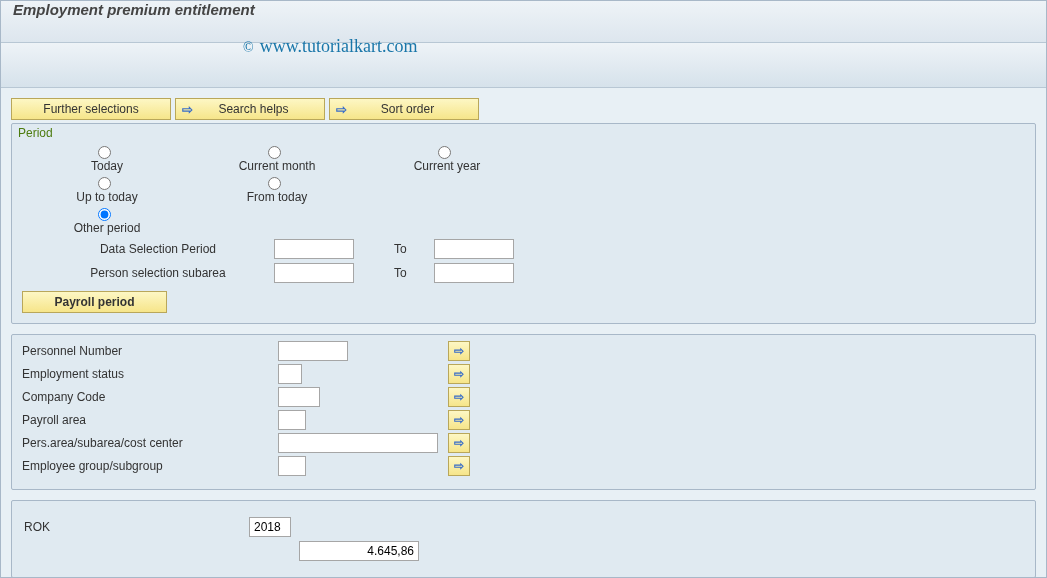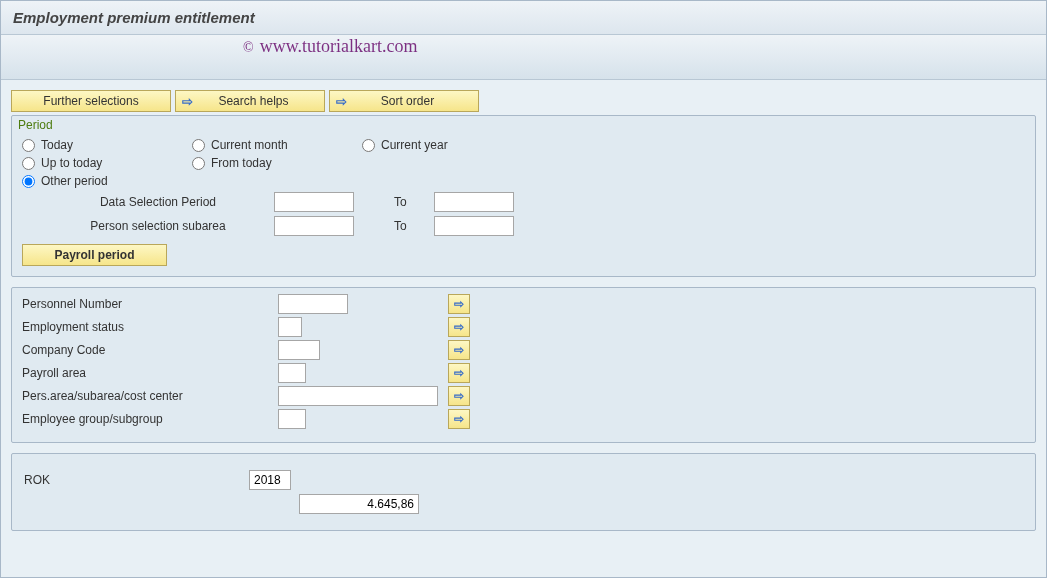--- a/index.html
+++ b/index.html
@@ -1,34 +1,34 @@
 <!DOCTYPE html>
 <html><head>
   <meta charset="utf-8">
   <style>
     * { box-sizing: border-box; margin: 0; padding: 0; }
     body { font-family: Arial, Helvetica, sans-serif; font-size: 12px; background: #fff; color: #333; }
     .window { width: 1047px; height: 578px; border: 1px solid #a8b8c8; background: #e8f0f5; position: relative; overflow: hidden; }
-    .title-bar { height: 34px; background: linear-gradient(#eef3f7,#dde6ee); border-bottom: 1px solid #b8c7d4; display: flex; align-items: center; padding: 0 12px; }
+    .title-bar { height: 42px; background: linear-gradient(#eef3f7,#dde6ee); border-bottom: 1px solid #b8c7d4; display: flex; padding: 0 12px; }
     .title-bar .title { font-style: italic; font-weight: bold; font-size: 15px; color: #444; }
     .spacer-bar { height: 45px; background: linear-gradient(#eef3f7,#d6e2eb); border-bottom: 1px solid #b8c7d4; }
-    .watermark { position: absolute; top: 35px; left: 242px; font-family: Georgia, serif; font-size: 18px; color: #701a75; opacity: 0.9; pointer-events: none; z-index: 10; }
+    .watermark { position: absolute; top: 35px; left: 242px; font-family: Georgia, serif; font-size: 18px; color: #0369a1; opacity: 0.9; pointer-events: none; z-index: 10; }
     .watermark .copy { font-size: 14px; margin-right: 6px; }
     .content { padding: 10px 10px; }
     .btn-row { display: flex; gap: 4px; margin-bottom: 3px; }
     .sap-btn { background: linear-gradient(#fdf7c4,#f6e58a); border: 1px solid #b9a75a; height: 22px; display: inline-flex; align-items: center; justify-content: center; font-size: 12px; color: #333; cursor: pointer; padding: 0 10px; }
     .sap-btn.wide { width: 160px; }
     .sap-btn.with-arrow { width: 150px; justify-content: flex-start; padding-left: 6px; }
     .sap-btn .arrow { color: #3a6ec8; font-weight: bold; margin-right: 18px; font-size: 13px; }
     .sap-btn .lbl { flex: 1; text-align: center; margin-right: 18px; }
     .group { border: 1px solid #a8b8c8; background: #e0eaf1; margin-bottom: 10px; border-radius: 2px; }
     .group-title { font-size: 12px; color: #4d7c0f; padding: 2px 6px 0 6px; }
     .group-body { padding: 6px 10px 10px 10px; }
     .radio-row { display: flex; margin-bottom: 4px; }
-    .radio-item { display: flex; align-items: center; width: 170px; }
+    .radio-item { display: flex; align-items: center; width: 170px; flex-direction: column; }
     .radio-item input { margin-right: 6px; cursor: pointer; }
     .indent-row { display: flex; align-items: center; margin-top: 4px; margin-left: 20px; }
     .lbl-col { width: 232px; text-align: center; }
     .to-lbl { width: 40px; margin-left: 40px; }
     input.text-in { border: 1px solid #a6a6a6; background: #fff; height: 20px; padding: 0 4px; font-size: 12px; font-family: inherit; }
     .w80 { width: 80px; }
     .w28 { width: 28px; }
     .w24 { width: 24px; }
     .w70 { width: 70px; }
     .w42 { width: 42px; }

